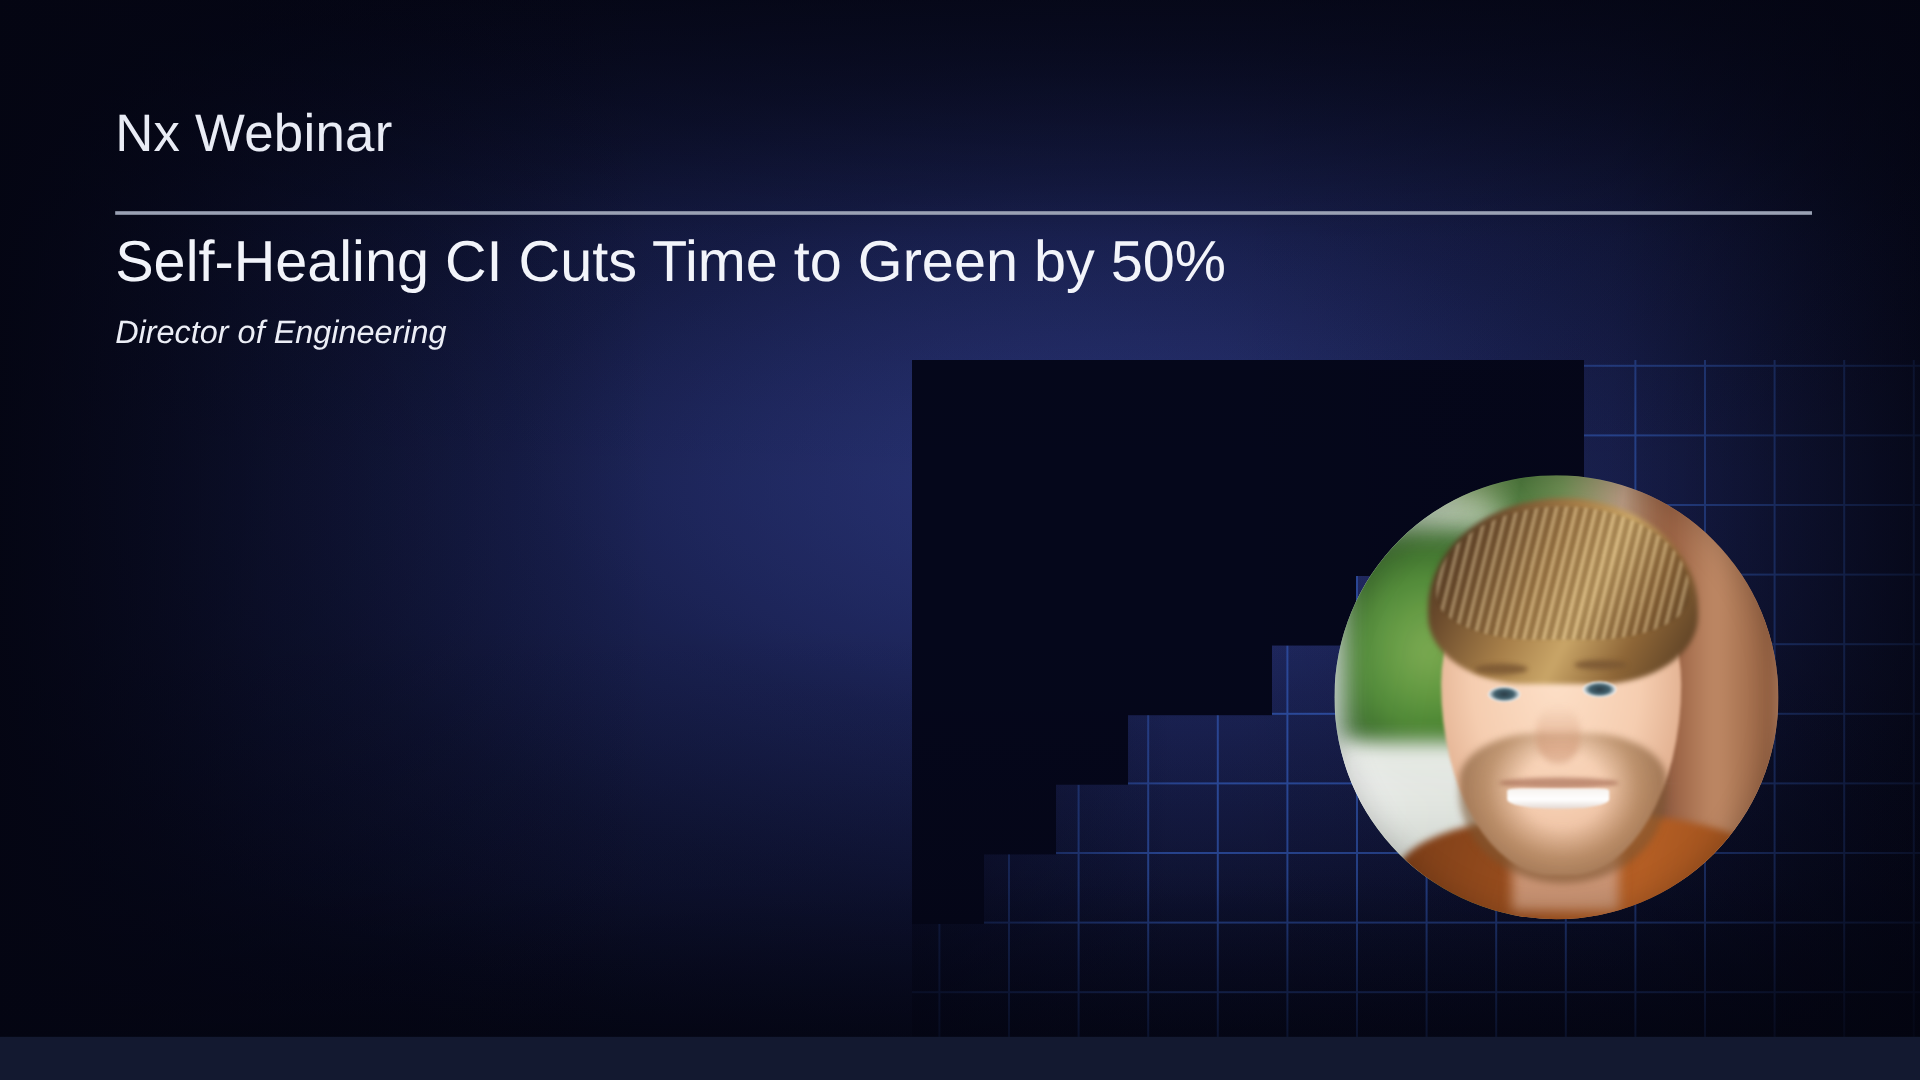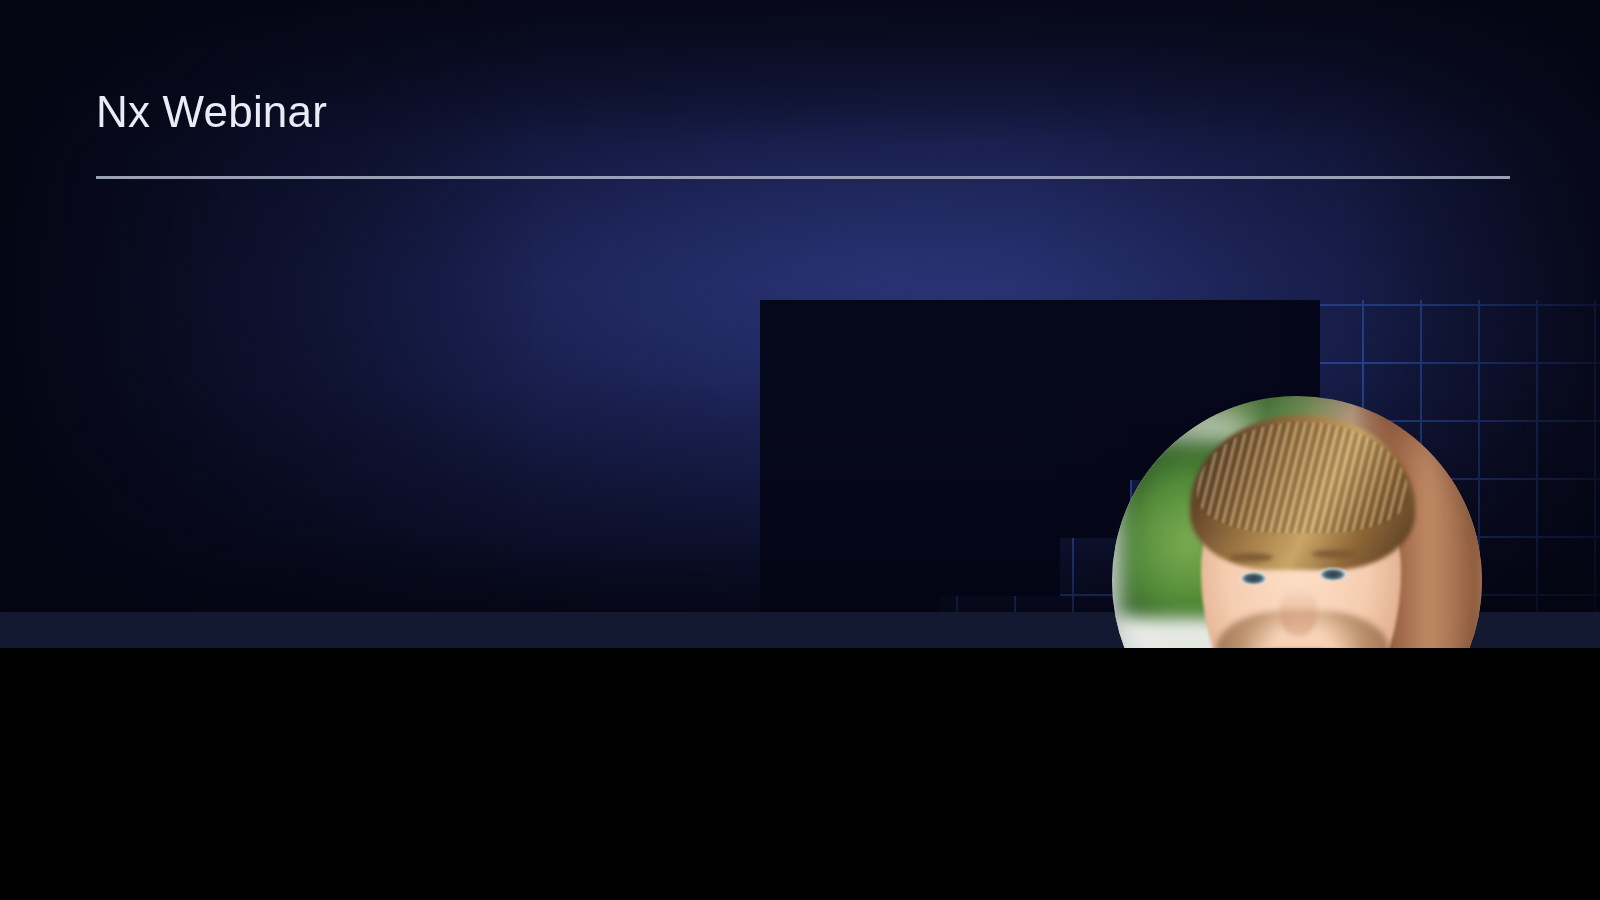--- a/index.html
+++ b/index.html
@@ -3,21 +3,21 @@
 <meta charset="utf-8">
 <style>
   html, body {
     margin: 0;
     padding: 0;
     background: #000;
   }
   #stage {
     position: relative;
     width: 1600px;
-    height: 648px;
+    height: 900px;
     overflow: hidden;
     font-family: "Liberation Sans", sans-serif;
     background: #0f766e;
   }
 
   
   .bg-base {
     position: absolute;
     inset: 0;
     background: #05071b;
@@ -357,19 +357,21 @@
     <div class="av-soft"></div>
   </div>
 
   <div class="content">
 
     <div class="eyebrow">Nx Webinar</div>
 
     <div class="divider"></div>
 
 
-
-
-
+    <div class="subtitle">Self-Healing CI Cuts Time to Green by 50%</div>
+
+
+
+    <div class="role">Director of Engineering</div>
   </div>
 
   <div class="footer-strip"></div>
 </div>
 
 </body></html>

